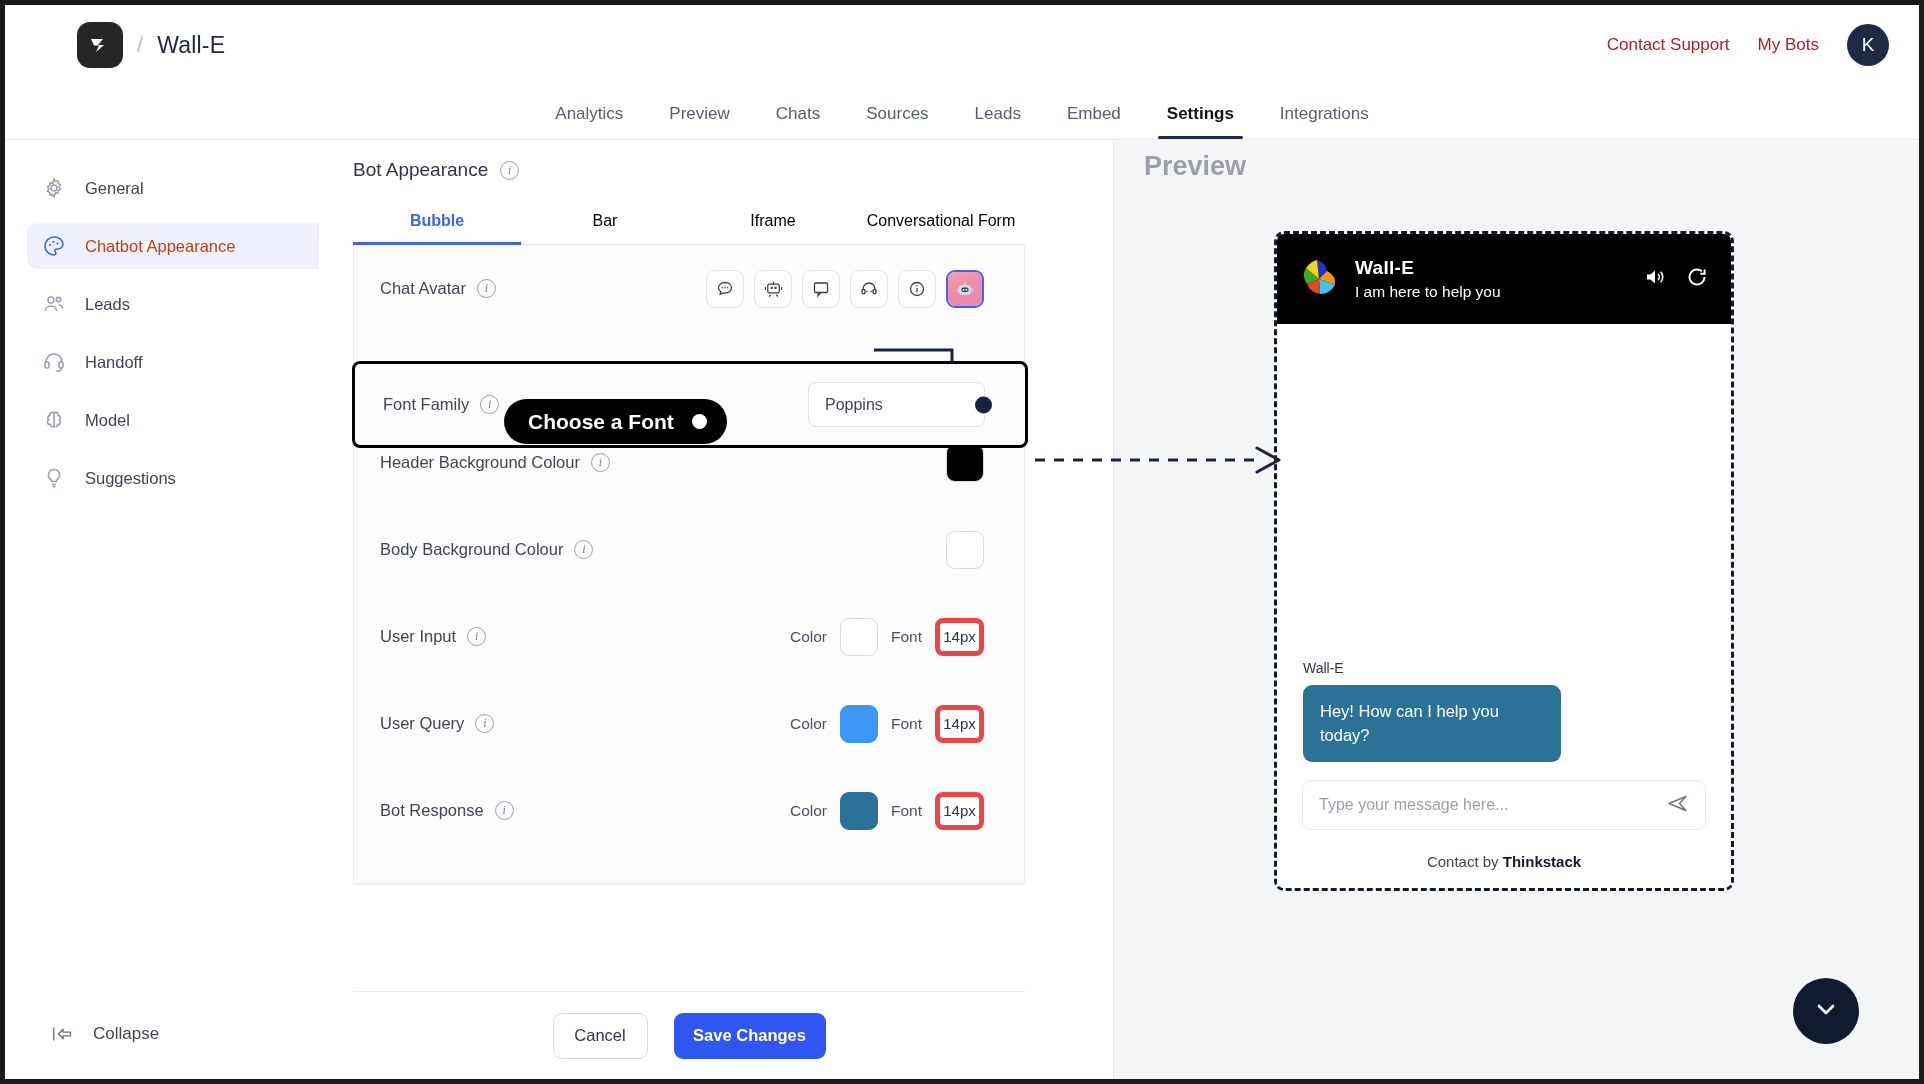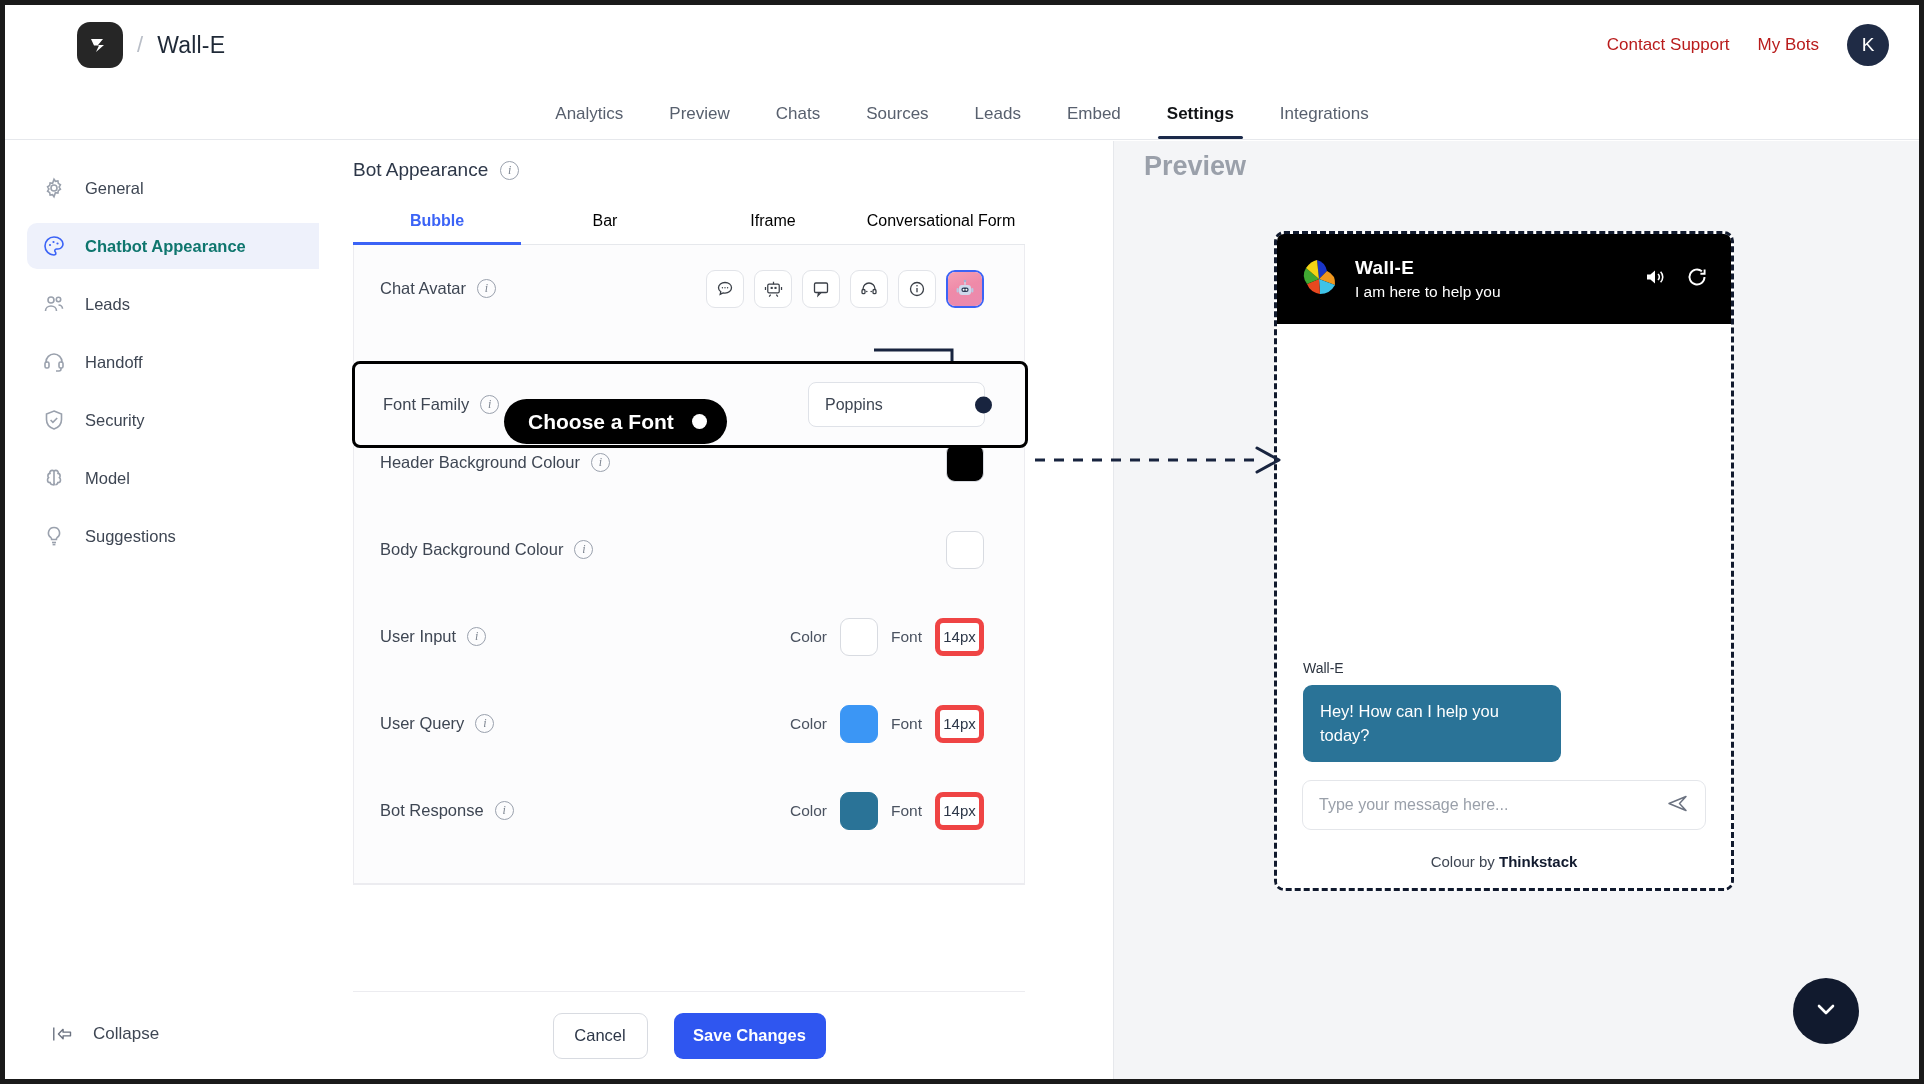--- a/index.html
+++ b/index.html
@@ -60,21 +60,21 @@
     background: #fff; border-right: 1px solid #e6e8ec;
   }
   .side-list { padding: 24px 22px 0 22px; }
   .side-item {
     display: flex; align-items: center; gap: 18px;
     height: 46px; margin-bottom: 12px; padding: 0 14px;
     border-radius: 10px; cursor: pointer;
   }
   .side-item.active { background: #eef1fb; }
   .side-item .label { font-size: 16.5px; color: #3e4653; }
-  .side-item.active .label { color: #0f766e; font-weight: 700; }
+  .side-item.active .label { color: #c2410c; font-weight: 400; }
   .side-icon { width: 26px; height: 26px; display: flex; align-items: center; justify-content: center; flex: 0 0 26px; }
   .side-icon svg { display: block; }
   .collapse {
     position: absolute; left: 46px; bottom: 32px;
     display: flex; align-items: center; gap: 16px; cursor: pointer;
   }
   .collapse .label { font-size: 17px; color: #3e4653; }
 
   
   .center {
@@ -304,29 +304,20 @@
           <svg width="24" height="24" viewBox="0 0 24 24" fill="none" stroke="#9aa1ad" stroke-width="1.6">
             <path d="M4 13v-1a8 8 0 0116 0v1"></path>
             <rect x="3" y="12" width="4" height="6" rx="1.6"></rect>
             <rect x="17" y="12" width="4" height="6" rx="1.6"></rect>
             <path d="M19 18v1a2 2 0 01-2 2h-3"></path>
           </svg>
         </span>
         <span class="label">Handoff</span>
       </div>
 
-      <div class="side-item">
-        <span class="side-icon">
-          <svg width="24" height="24" viewBox="0 0 24 24" fill="none" stroke="#9aa1ad" stroke-width="1.6">
-            <path d="M12 3l7.5 3v5.5c0 4.4-3.1 8.1-7.5 9.5-4.4-1.4-7.5-5.1-7.5-9.5V6z"></path>
-            <path d="M8.6 12l2.3 2.3 4.3-4.3"></path>
-          </svg>
-        </span>
-        <span class="label">Security</span>
-      </div>
 
       <div class="side-item">
         <span class="side-icon">
           <svg width="24" height="24" viewBox="0 0 24 24" fill="none" stroke="#9aa1ad" stroke-width="1.6">
             <path d="M12 4.5v15"></path>
             <path d="M12 5.2c-.9-1-2.6-1.1-3.6-.1-.7.7-.8 1.5-.5 2.3-1.2.2-2 1.3-2 2.5 0 .7.3 1.3.7 1.8-.7.5-1.1 1.3-1.1 2.2 0 1.5 1.2 2.7 2.7 2.7.2 1.2 1.3 2.1 2.5 2.1 1 0 1.9-.6 1.3-1.4"></path>
             <path d="M12 5.2c.9-1 2.6-1.1 3.6-.1.7.7.8 1.5.5 2.3 1.2.2 2 1.3 2 2.5 0 .7-.3 1.3-.7 1.8.7.5 1.1 1.3 1.1 2.2 0 1.5-1.2 2.7-2.7 2.7-.2 1.2-1.3 2.1-2.5 2.1"></path>
           </svg>
         </span>
         <span class="label">Model</span>
@@ -567,21 +558,21 @@
         <div class="w-inputrow">
           <span class="w-input-ph">Type your message here...</span>
           <span>
             <svg width="26" height="26" viewBox="0 0 26 26" fill="none" stroke="#6b7280" stroke-width="1.5" stroke-linejoin="round">
               <path d="M4 13.5l17-7-6.5 7 6.5 7-17-7z"></path>
             </svg>
           </span>
         </div>
 
         <div class="w-powered">
-          <span>Colour by </span><b>Thinkstack</b>
+          <span>Contact by </span><b>Thinkstack</b>
         </div>
       </div>
     </div>
 
     <div class="fab">
       <span>
         <svg width="30" height="30" viewBox="0 0 30 30" fill="none" stroke="#fff" stroke-width="2.6" stroke-linecap="round" stroke-linejoin="round">
           <path d="M8 12l7 7 7-7"></path>
         </svg>
       </span>

